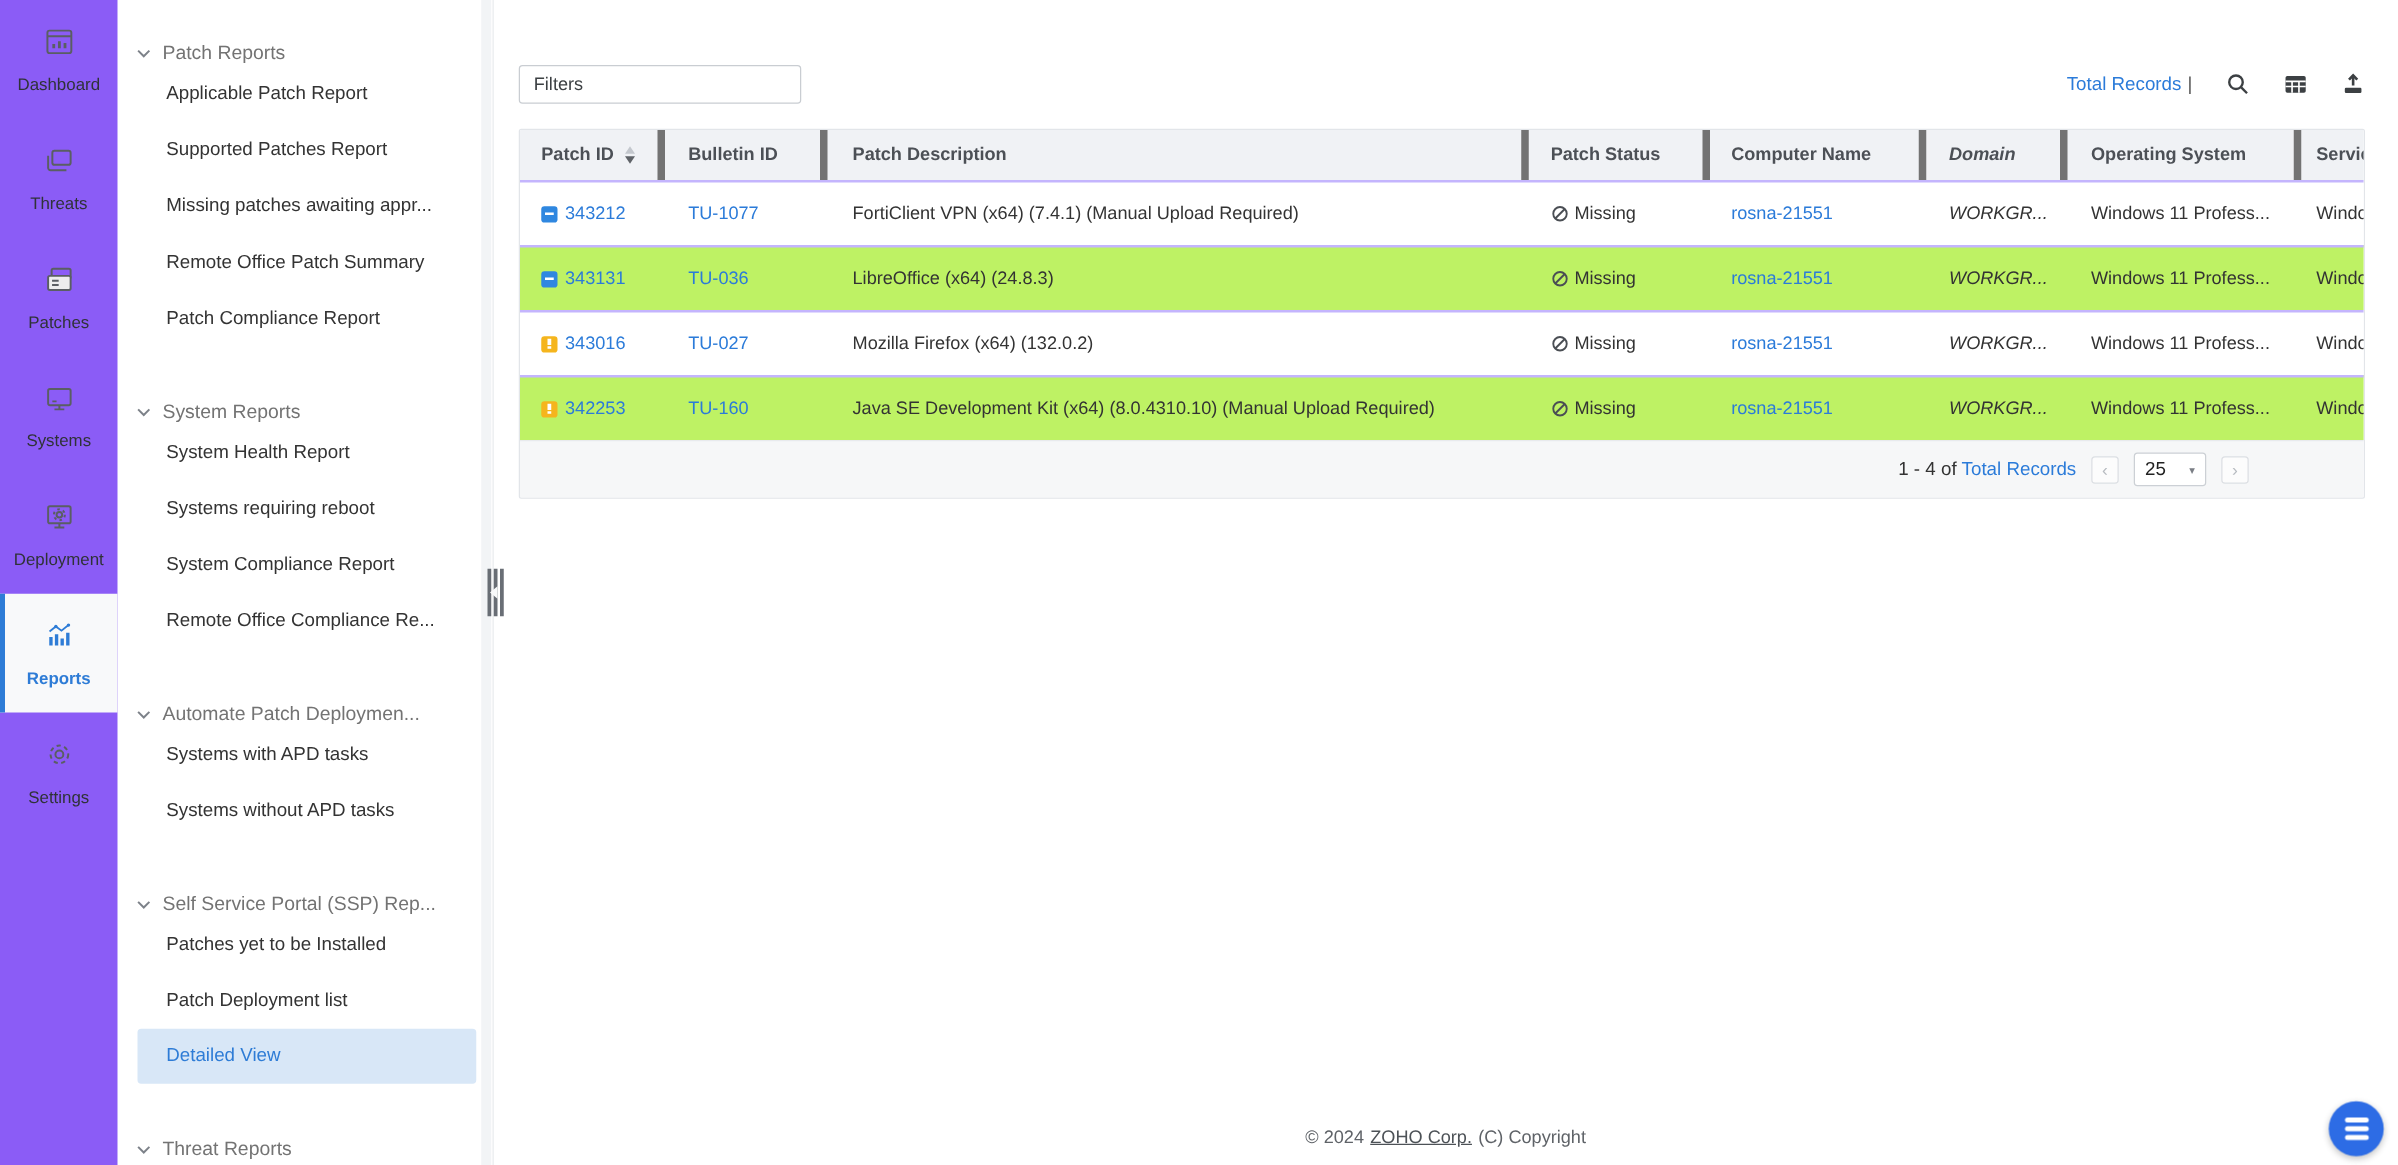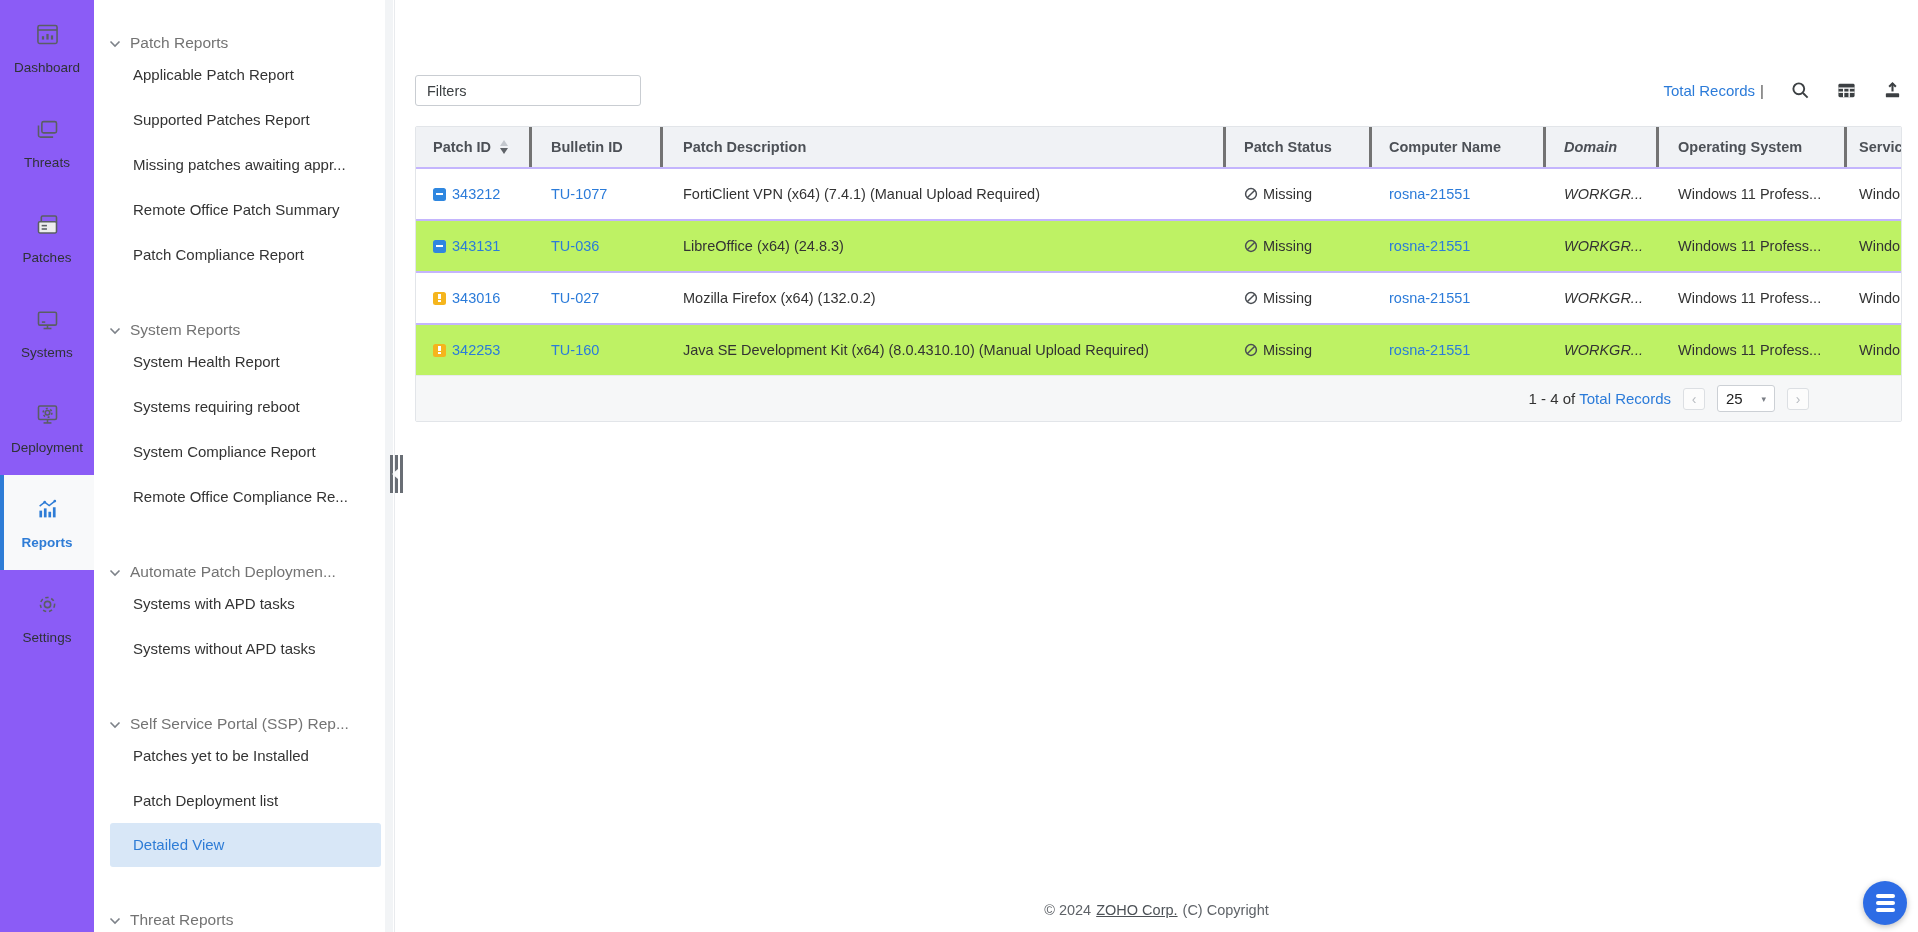--- a/index.html
+++ b/index.html
@@ -36,39 +36,39 @@
   
   .resize-handle { position:absolute; left:390px; top:455px; width:14px; height:38px;
     display:flex; gap:2px; z-index:6; cursor:col-resize; align-items:stretch; }
   .resize-handle i { width:3px; background:#696e75; }
   .handle-arrow { position:absolute; left:2px; top:14px; width:0; height:0;
     border-top:5px solid transparent; border-bottom:5px solid transparent;
     border-right:6px solid #f8f9fa; }
 
   
   .main { position:absolute; left:395px; top:0; right:0; bottom:0; background:#fff; }
-  .content { margin-left:20px; margin-right:16px; padding-top:75px; }
+  .content { margin-left:20px; margin-right:26px; padding-top:52px; }
 
   .toolbar { display:flex; justify-content:space-between; align-items:center;
     height:31px; margin-bottom:20px; }
   .filters-input { width:226px; height:31px; border:1px solid #c9cdd2;
     border-radius:3px; padding:0 11px; font-size:14.5px; color:#333;
     font-family:"Liberation Sans", sans-serif; outline:none; }
   .filters-input::placeholder { color:#3c4043; opacity:1; }
   .toolbar-right { display:flex; align-items:center; gap:27px; }
   .tr-link { font-size:15px; }
   .tr-link a { color:#2b7bd9; }
   .tr-sep { color:#555; margin-left:5px; }
   .tool-icon { display:inline-flex; cursor:pointer; }
 
   
   .table { border:1px solid #e2e5e9; border-radius:2px; overflow:hidden; }
   .thead { display:flex; background:#f0f2f5; height:40px; align-items:stretch;
     font-weight:700; color:#4c5056; font-size:14.5px; }
-  .th { display:flex; align-items:center; border-right:3px solid #737373;
+  .th { display:flex; align-items:center; border-right:6px solid #737373;
     white-space:nowrap; overflow:hidden; }
   .th:last-child { border-right:none; }
   .trow { display:flex; height:52px; align-items:center; font-size:14.5px;
     color:#333; border-top:2px solid #c4b5fd; background:#fff; }
   .trow.alt { background:#bef264; }
   .td { white-space:nowrap; overflow:hidden; display:flex; align-items:center; }
   .c1 { width:116px; padding-left:17px; }
   .c2 { width:131px; padding-left:19px; }
   .c3 { width:563px; padding-left:20px; }
   .c4 { width:146px; padding-left:18px; }

